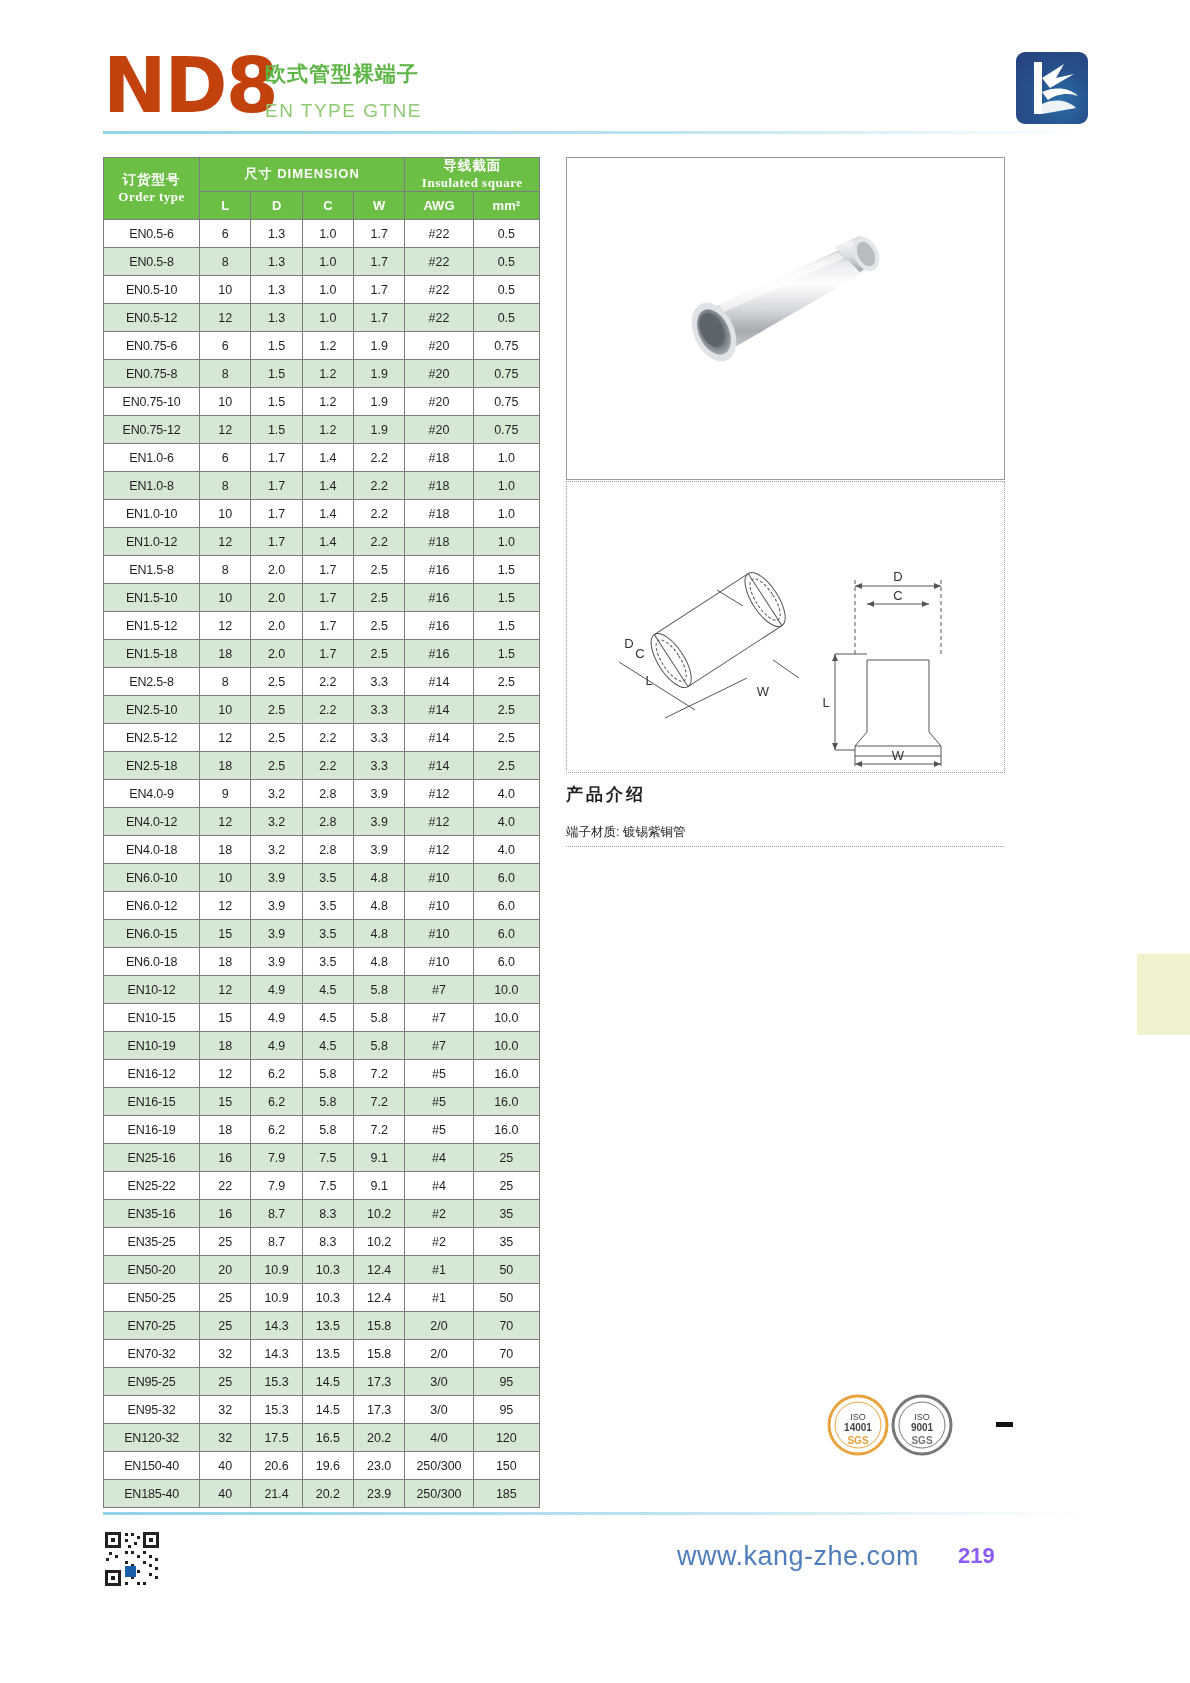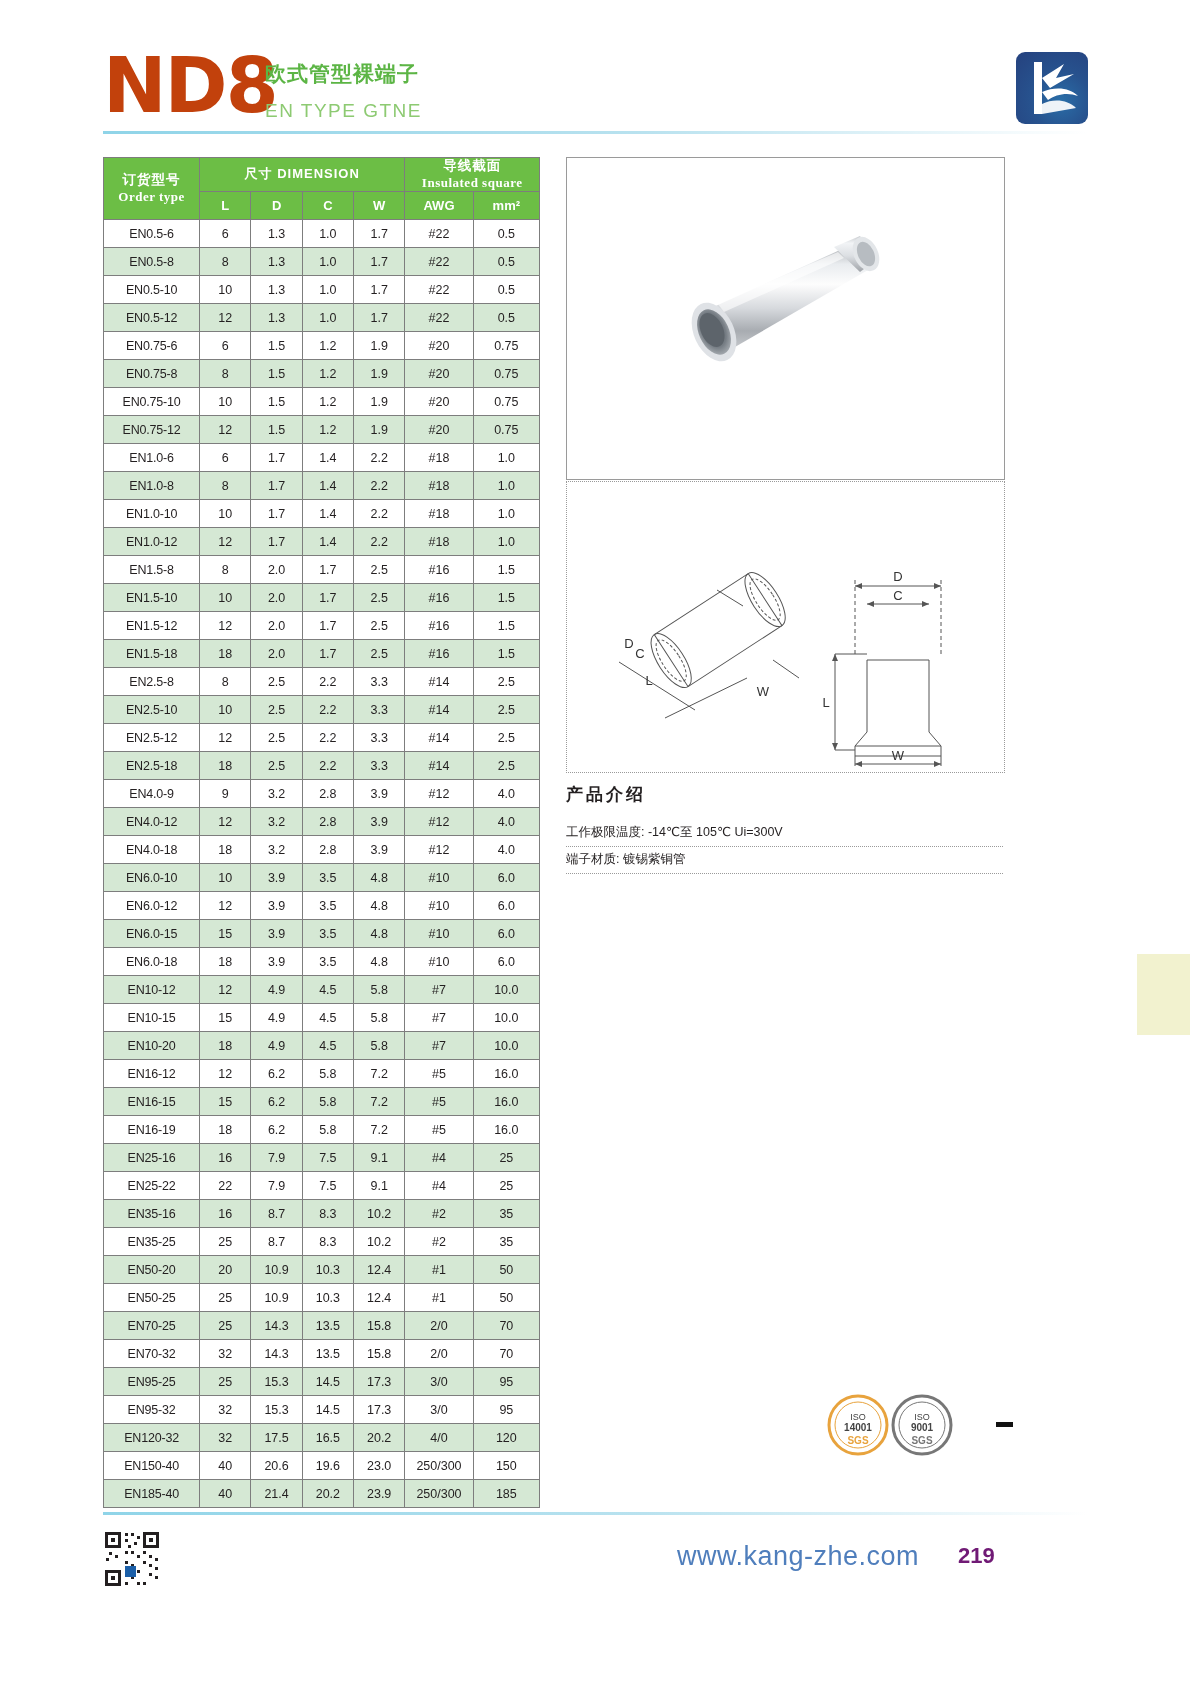--- a/index.html
+++ b/index.html
@@ -124,21 +124,21 @@
   .qr{
     position:absolute;left:103px;top:1530px;width:58px;height:58px;
   }
   .qr svg{display:block;}
   .site{
     position:absolute;left:677px;top:1541px;
     font-size:27px;color:#4f7ebc;letter-spacing:0.5px;
   }
   .pageno{
     position:absolute;left:958px;top:1543px;
-    font-size:22px;font-weight:bold;color:#701a75;
+    font-size:22px;font-weight:bold;color:#8b5cf6;
   }
 </style>
 </head>
 <body>
 
 <div class="header">
   <div class="brand-code">ND8</div>
   <div class="brand-cn">欧式管型裸端子</div>
   <div class="brand-en">EN TYPE GTNE</div>
   <div class="header-rule"></div>
@@ -430,21 +430,21 @@
       <tr>
         <td class="type">EN10-15</td>
         <td>15</td>
         <td>4.9</td>
         <td>4.5</td>
         <td>5.8</td>
         <td>#7</td>
         <td>10.0</td>
       </tr>
       <tr class="alt">
-        <td class="type">EN10-20</td>
+        <td class="type">EN10-19</td>
         <td>18</td>
         <td>4.9</td>
         <td>4.5</td>
         <td>5.8</td>
         <td>#7</td>
         <td>10.0</td>
       </tr>
       <tr>
         <td class="type">EN16-12</td>
         <td>12</td>
@@ -687,21 +687,20 @@
       <text x="82" y="203">L</text>
       <text x="73" y="176">C</text>
       <text x="62" y="166">D</text>
       <text x="196" y="214">W</text>
     </g>
   </svg>
 </div>
 
 <div class="intro-title">产品介绍</div>
 <div class="intro-list" id="intro-list">
-    <div class="intro-row">工作极限温度:  -14℃至 105℃ Ui=300V</div>
     <div class="intro-row">端子材质:  镀锡紫铜管</div>
   </div>
 
 <div class="side-tab"></div>
 
 <div class="certs">
   <div class="cert" style="left:0;top:4px;">
     <svg width="62" height="62" viewBox="0 0 62 62">
       <circle cx="31" cy="31" r="29" fill="none" stroke="#e8a33d" stroke-width="3"></circle>
       <circle cx="31" cy="31" r="23" fill="none" stroke="#e8a33d" stroke-width="1"></circle>

